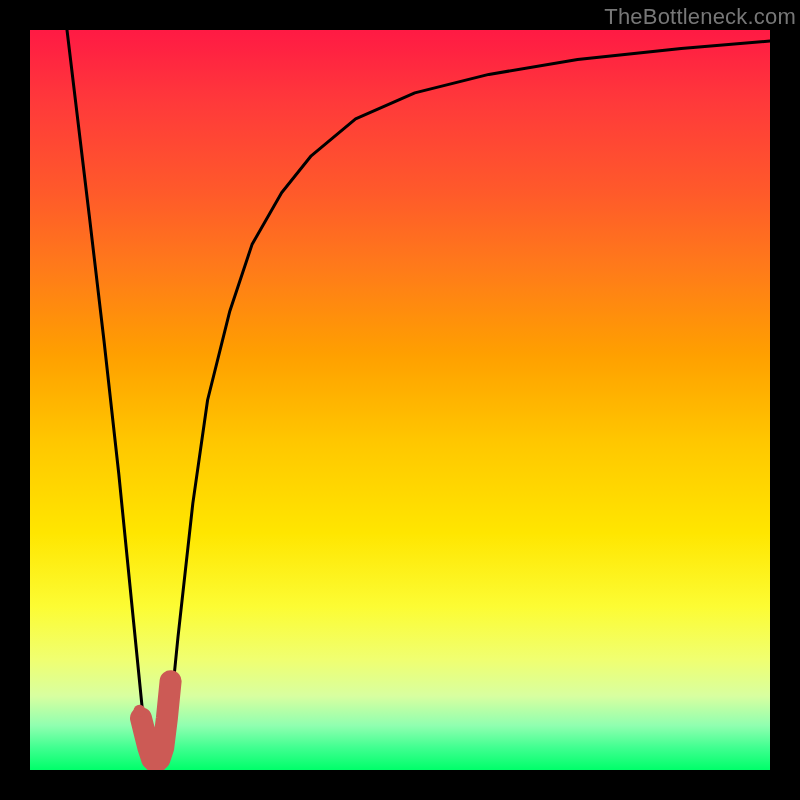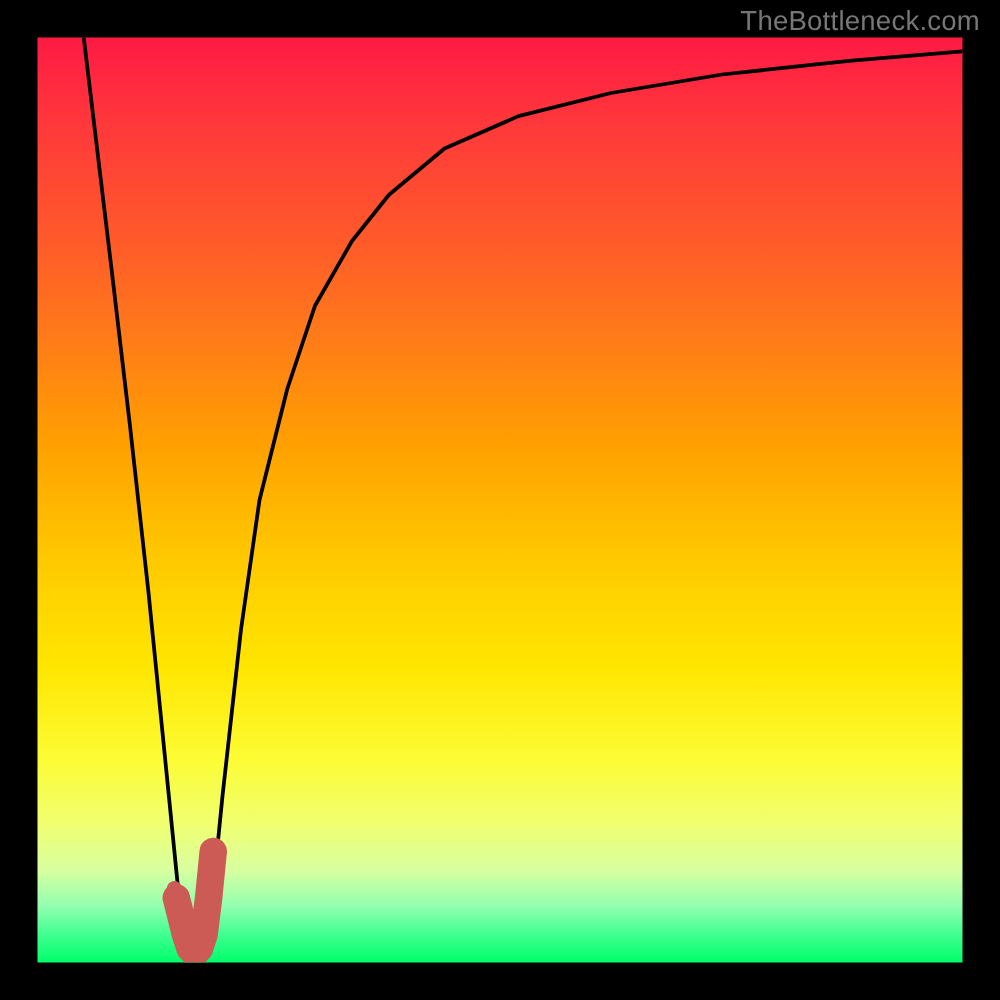--- a/index.html
+++ b/index.html
@@ -41,21 +41,21 @@
   .plot-svg {
     position: absolute;
     left: 0;
     top: 0;
     width: 740px;
     height: 740px;
   }
   .watermark {
     position: absolute;
     top: 4px;
-    right: 16px;
+    right: 4px;
     font-family: Arial, Helvetica, sans-serif;
     font-size: 22px;
     color: #777;
     letter-spacing: 0.2px;
     user-select: none;
   }
 </style>
 </head>
 <body>
 

